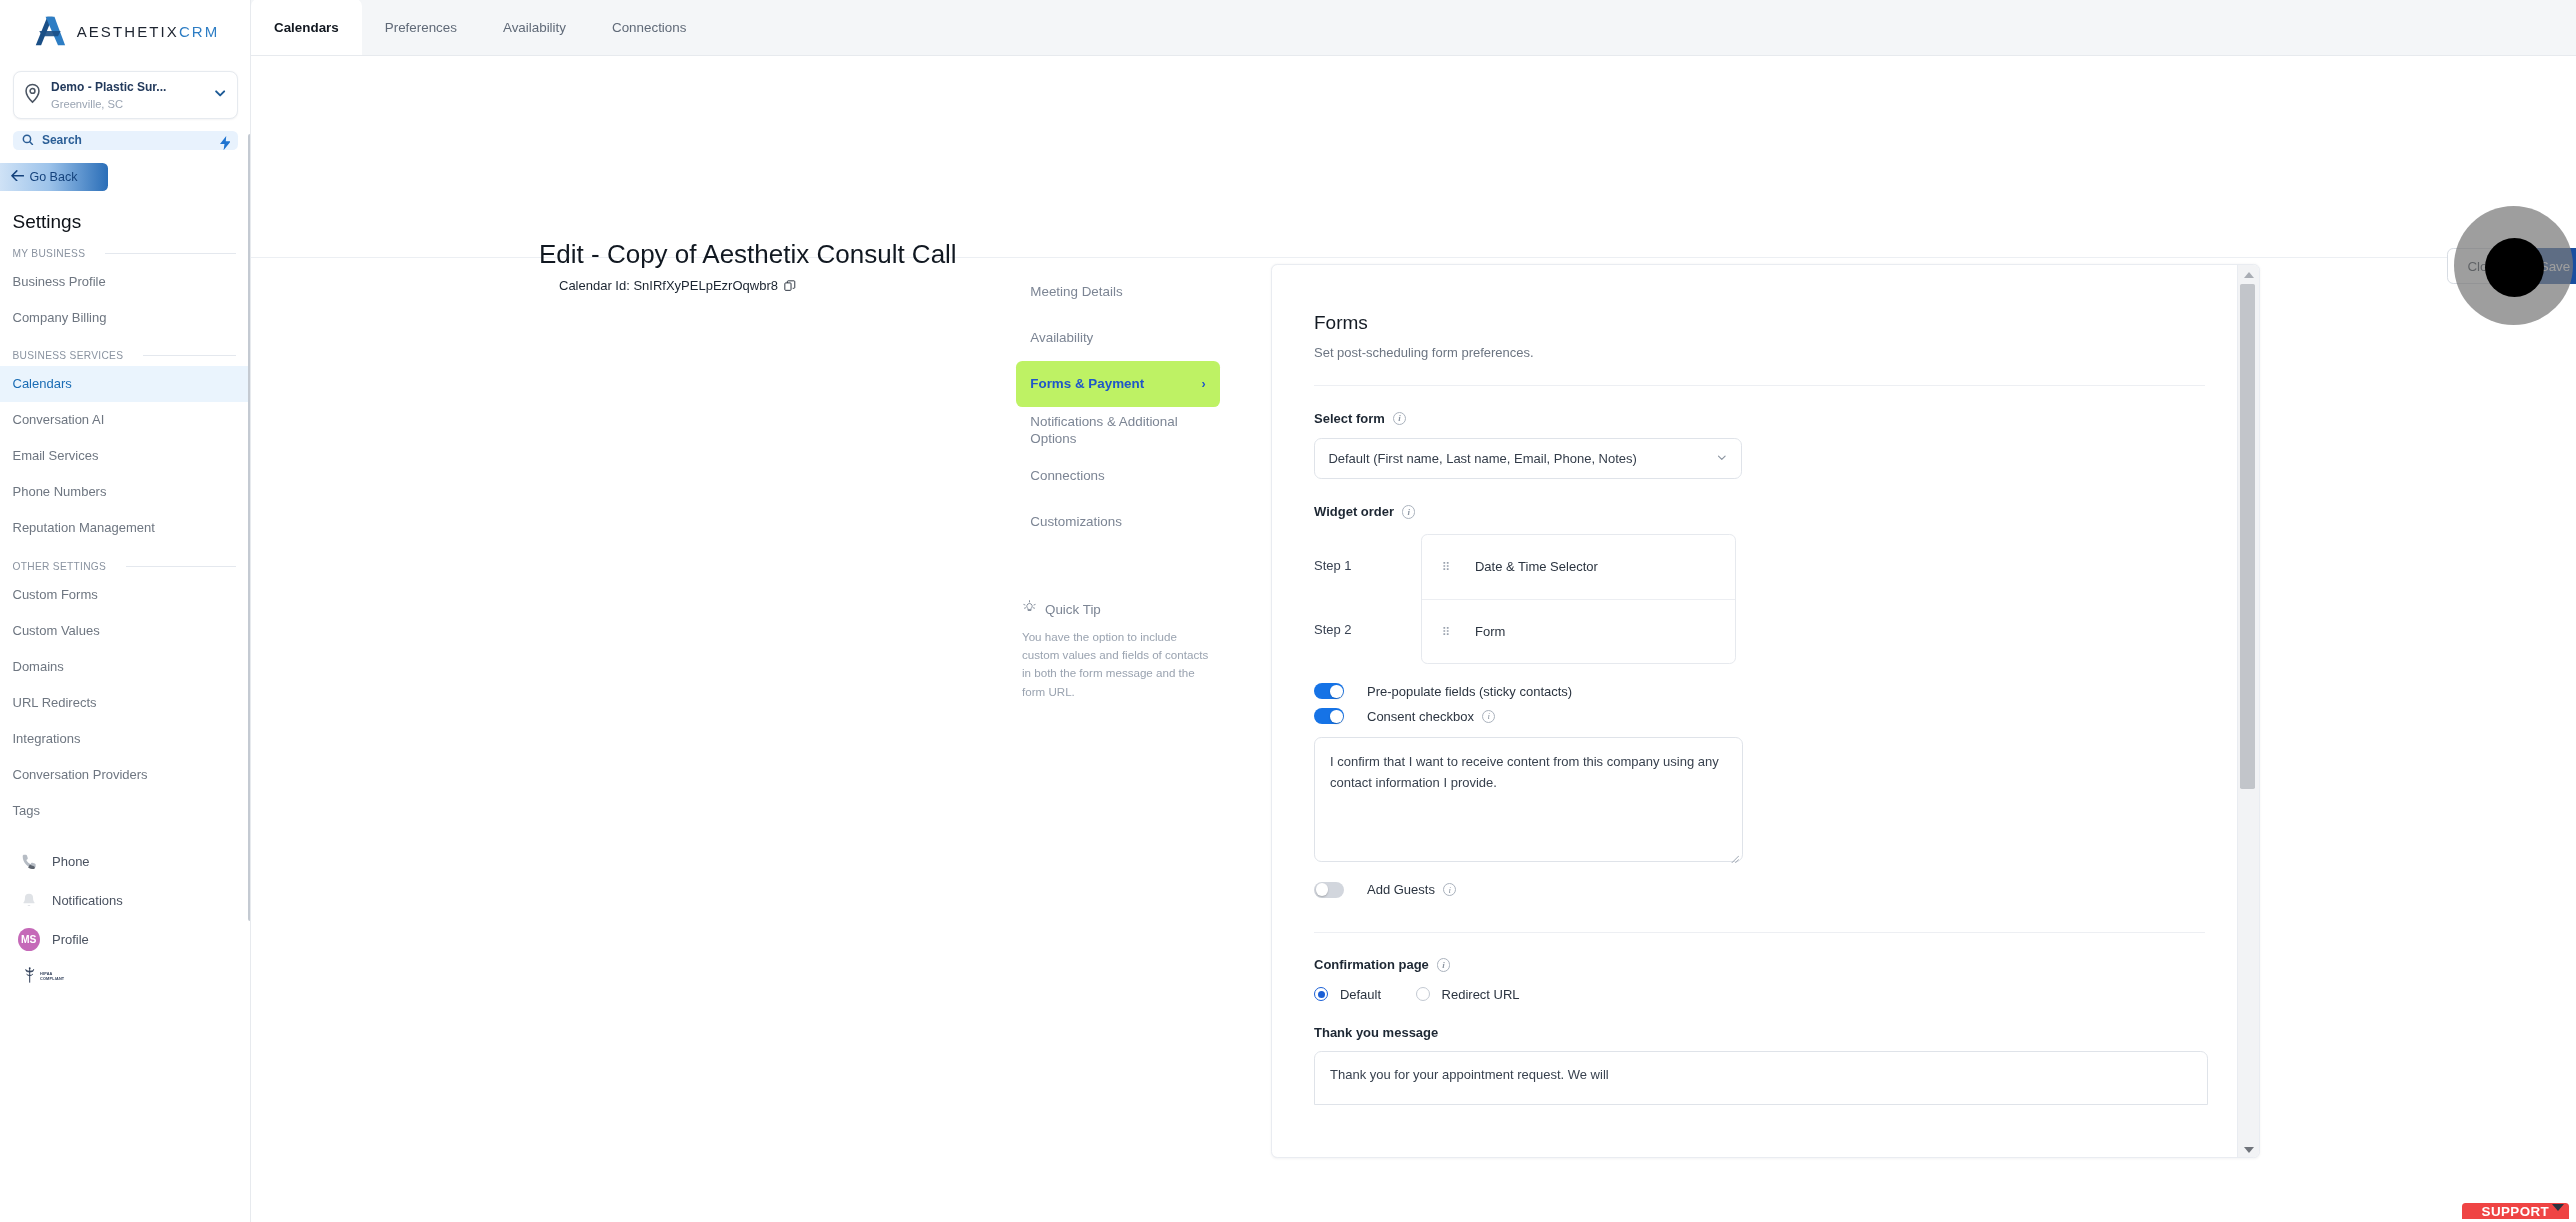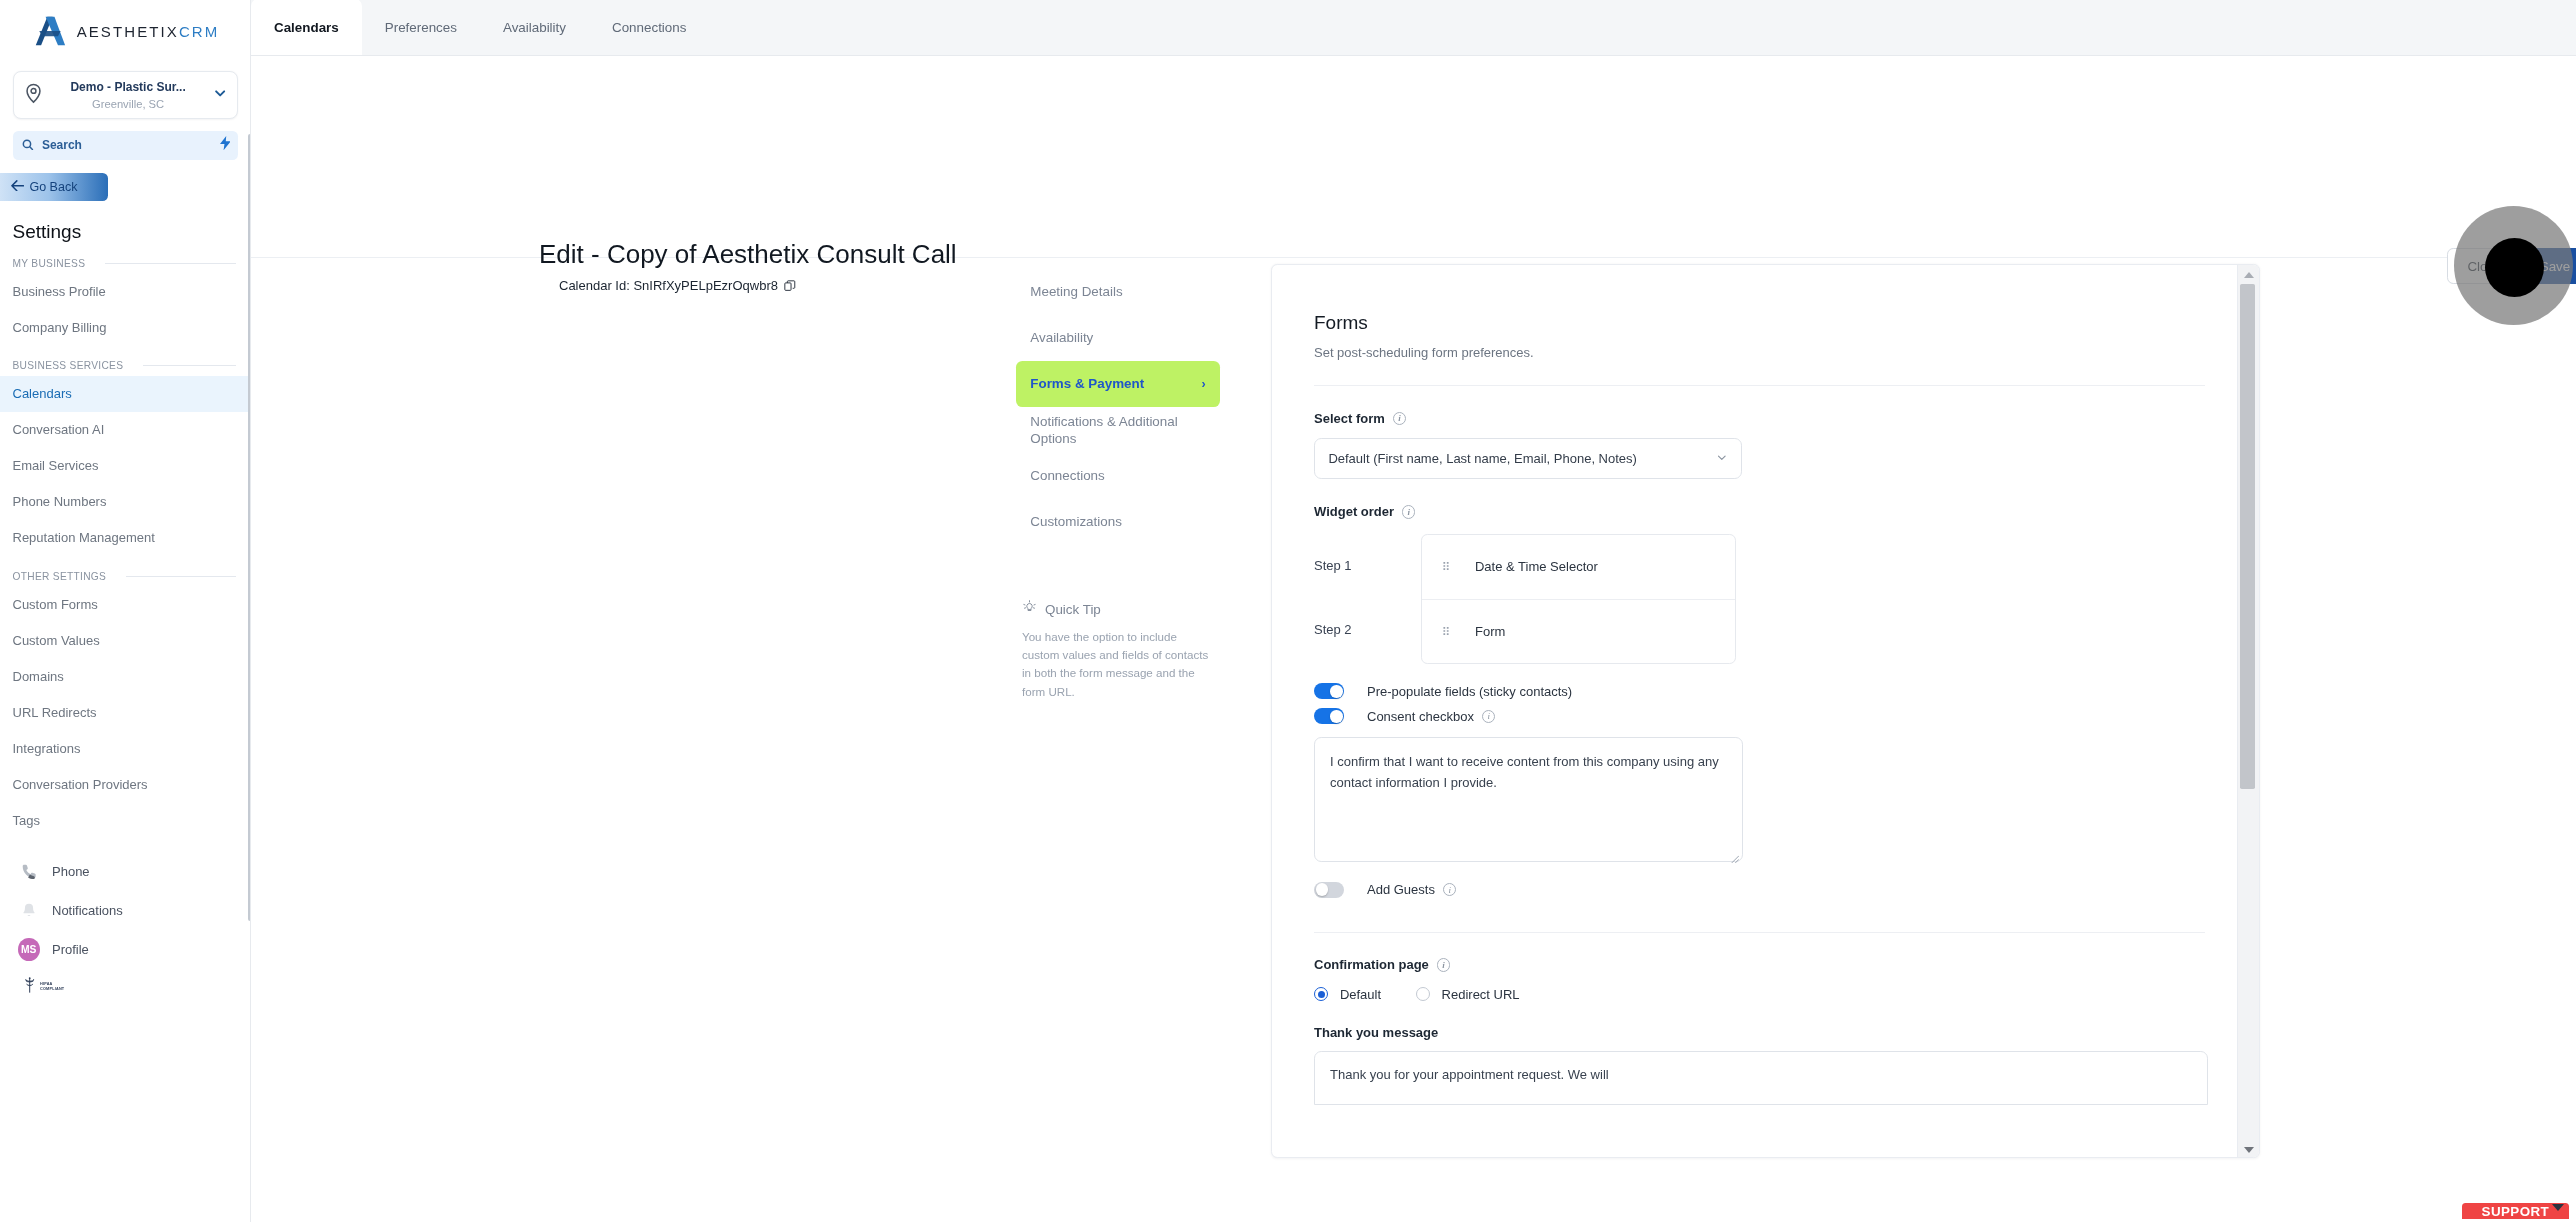--- a/index.html
+++ b/index.html
@@ -35,31 +35,30 @@
   .loc-card {
     margin: 16px 12.5px 0 12.5px;
     border: 0.9px solid #e6eaef;
     border-radius: 8px;
     background: #fff;
     box-shadow: 0 0.9px 1.8px rgba(16,24,40,.05);
     height: 48px;
     display: flex; align-items: center;
     padding: 0 9px 0 9.8px;
     gap: 8px;
-    text-align: center;
   }
   .pin-icon { flex: 0 0 19.7px; }
   .loc-texts { flex: 1 1 auto; min-width: 0; line-height: 1.15; }
   .loc-name { font-size: 12px; font-weight: 700; color: #233a5c; white-space: nowrap; overflow: hidden; }
   .loc-sub { font-size: 11.2px; color: #9aa4b2; }
   .chev-down { flex: 0 0 14.3px; color: #1e5b96; }
 
   .search-pill {
     margin: 11.6px 12.5px 0 12.5px;
-    height: 29px;
+    height: 19px;
     background: #e8f2fd;
     border-radius: 5.4px;
     display: flex; align-items: center;
     padding: 0 9.8px; gap: 8px;
     position: relative;
   }
   .search-pill .s-label { font-size: 12px; color: #2b5e96; font-weight: 600; }
   .bolt { position: absolute; right: 7.2px; top: 5.4px; color: #1f74d0; }
 
   .goback {

